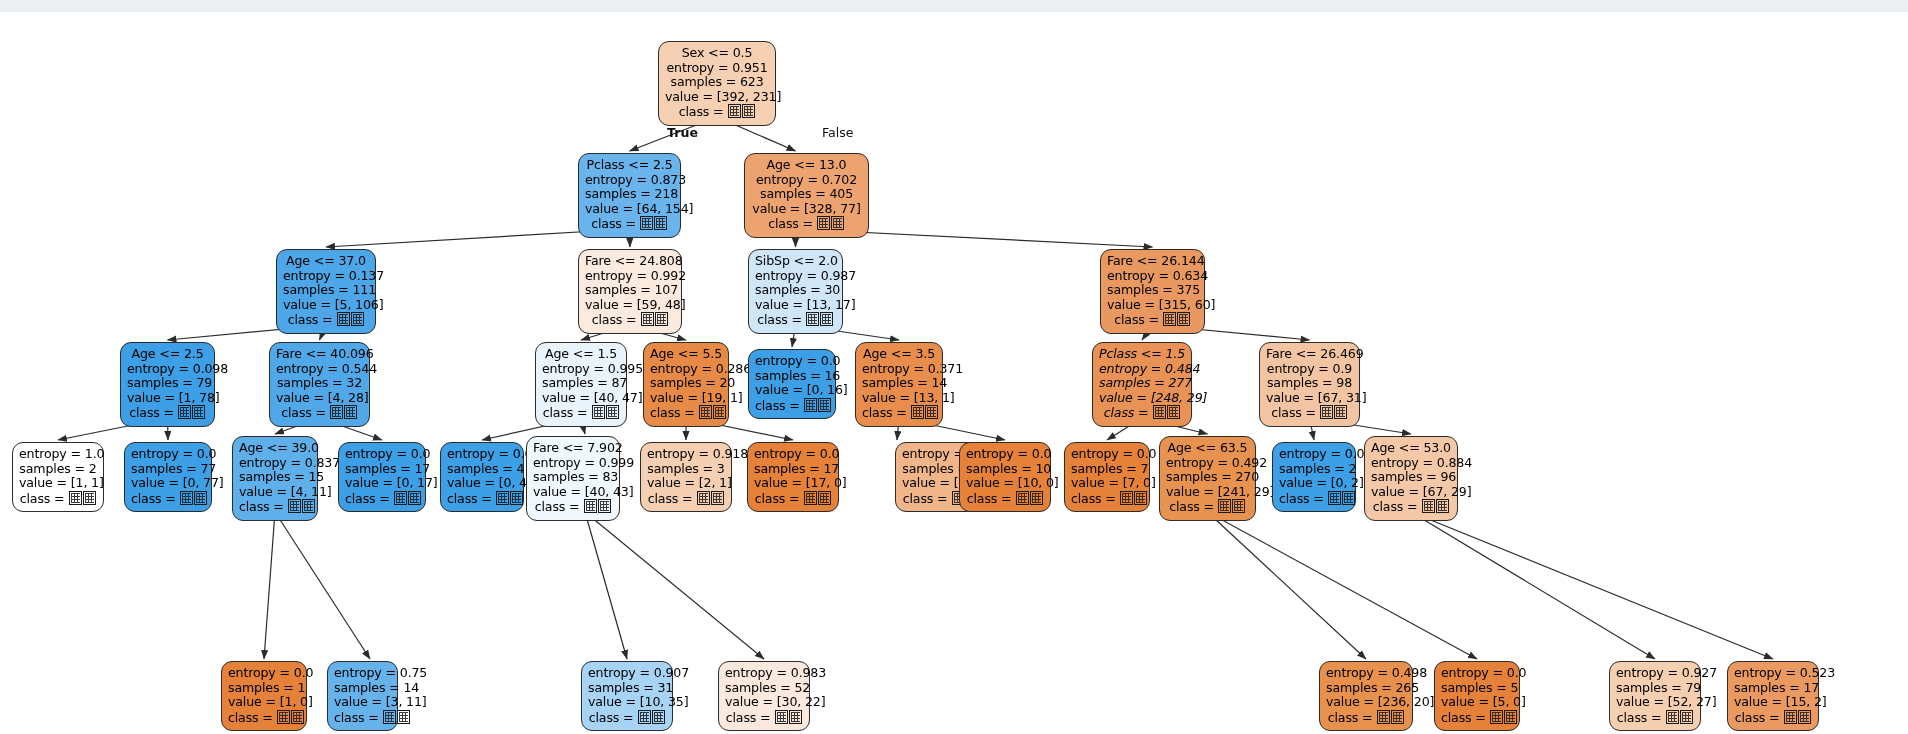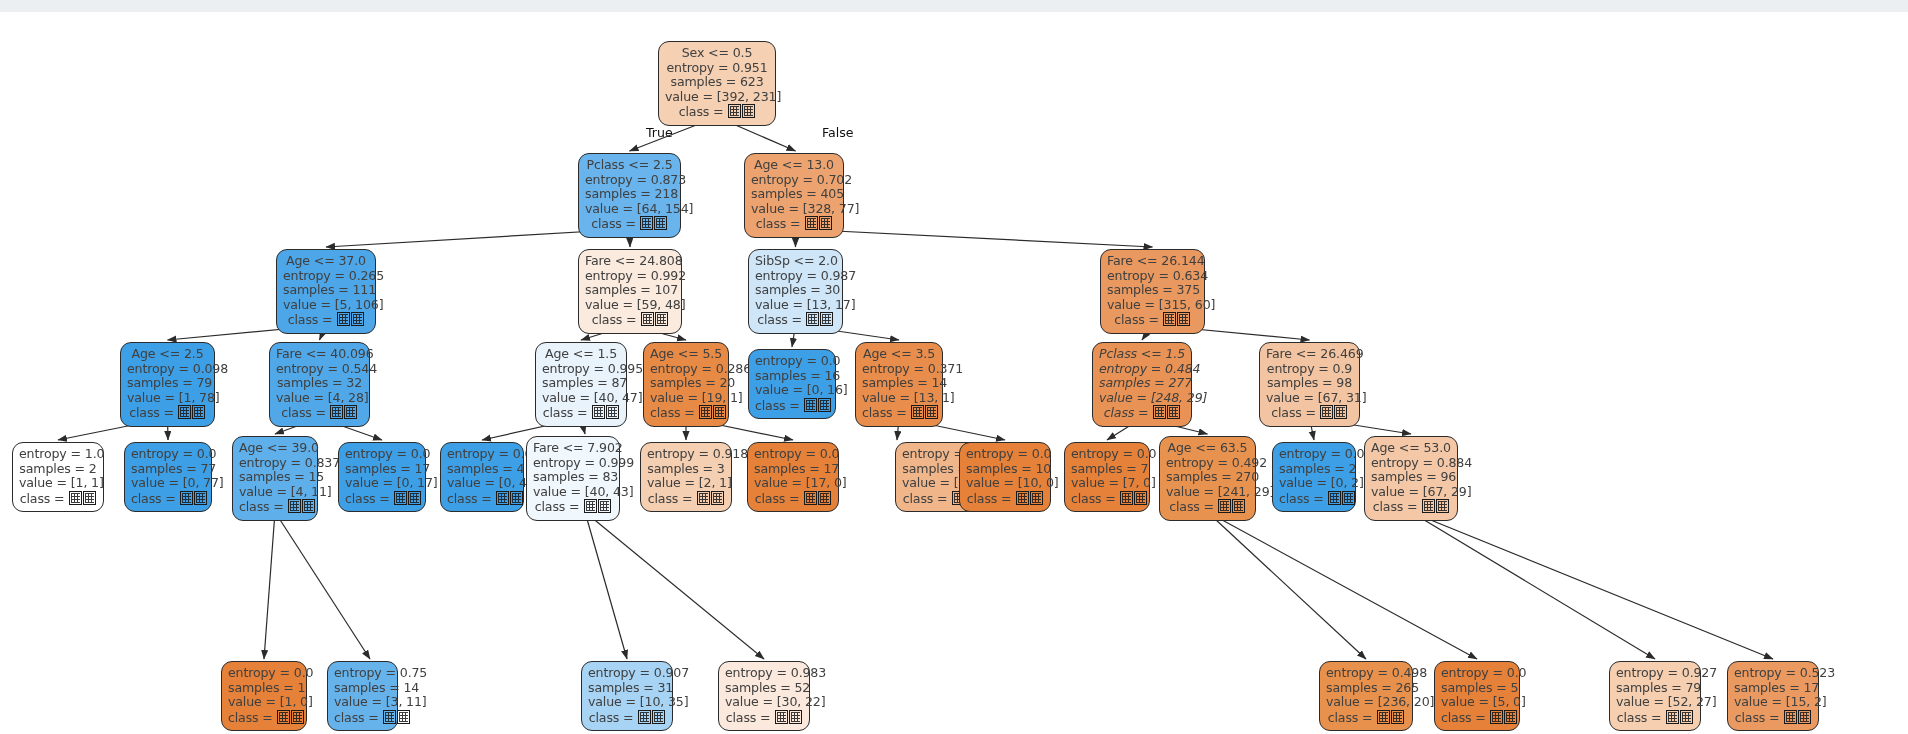--- a/index.html
+++ b/index.html
@@ -1,21 +1,21 @@
 <!DOCTYPE html>
 <html><head>
 <meta charset="utf-8">
 <style>
   html,body{margin:0;padding:0;background:#ffffff;}
   body{width:1908px;height:734px;font-family:"DejaVu Sans","Liberation Sans",sans-serif;overflow:hidden;}
   #topbar{position:absolute;left:0;top:0;width:1908px;height:12px;background:#eceff1;border-bottom:1px solid #dcdfe1;}
   #canvas{position:absolute;left:0;top:12px;width:1908px;height:722px;background:#ffffff;}
   svg#edges{position:absolute;left:0;top:0;width:1908px;height:722px;overflow:visible;}
   .node{position:absolute;box-sizing:border-box;border:1.2px solid #2b2b2b;border-radius:11px;
-        text-align:center;color:#404040;line-height:1.16;padding:4px 6px 5px 6px;
+        text-align:center;color:#000000;line-height:1.16;padding:4px 6px 5px 6px;
         font-size:12.6px;letter-spacing:-0.15px;white-space:nowrap;}
   .node .ln{display:block;}
   .tofu{display:inline-block;width:11px;height:12px;border:1px solid #1a1a1a;margin:0 0.5px;
         position:relative;vertical-align:-2px;background:transparent;}
   .tofu::before{content:"";position:absolute;left:1px;top:1px;right:1px;bottom:1px;
         background-image:
           linear-gradient(to right, #1a1a1a 1px, transparent 1px),
           linear-gradient(to bottom, #1a1a1a 1px, transparent 1px);
         background-size:3px 3px;opacity:.85;}
   .edgelabel{position:absolute;font-size:12.6px;color:#101010;white-space:nowrap;}
@@ -79,30 +79,30 @@
         <span class="ln">value = [392, 231]</span>
         <span class="ln"><span>class = </span><span class="tofu"></span><span class="tofu"></span></span>
       </div>
       <div class="node" style="left: 578px; top: 141px; width: 103px; min-height: 76px; background: rgb(105, 180, 236);">
         <span class="ln">Pclass &lt;= 2.5</span>
         <span class="ln">entropy = 0.873</span>
         <span class="ln">samples = 218</span>
         <span class="ln">value = [64, 154]</span>
         <span class="ln"><span>class = </span><span class="tofu"></span><span class="tofu"></span></span>
       </div>
-      <div class="node" style="left: 744px; top: 141px; width: 100px; min-height: 76px; background: rgb(236, 163, 111);">
+      <div class="node" style="left: 744px; top: 141px; width: 125px; min-height: 76px; background: rgb(236, 163, 111);">
         <span class="ln">Age &lt;= 13.0</span>
         <span class="ln">entropy = 0.702</span>
         <span class="ln">samples = 405</span>
         <span class="ln">value = [328, 77]</span>
         <span class="ln"><span>class = </span><span class="tofu"></span><span class="tofu"></span></span>
       </div>
       <div class="node" style="left: 276px; top: 237px; width: 100px; min-height: 76px; background: rgb(76, 166, 232);">
         <span class="ln">Age &lt;= 37.0</span>
-        <span class="ln">entropy = 0.265</span>
+        <span class="ln">entropy = 0.137</span>
         <span class="ln">samples = 111</span>
         <span class="ln">value = [5, 106]</span>
         <span class="ln"><span>class = </span><span class="tofu"></span><span class="tofu"></span></span>
       </div>
       <div class="node" style="left: 578px; top: 237px; width: 104px; min-height: 76px; background: rgb(251, 234, 222);">
         <span class="ln">Fare &lt;= 24.808</span>
         <span class="ln">entropy = 0.992</span>
         <span class="ln">samples = 107</span>
         <span class="ln">value = [59, 48]</span>
         <span class="ln"><span>class = </span><span class="tofu"></span><span class="tofu"></span></span>
@@ -307,16 +307,16 @@
         <span class="ln"><span>class = </span><span class="tofu"></span><span class="tofu"></span></span>
       </div>
       <div class="node" style="left: 1727px; top: 649px; width: 92px; min-height: 64px; background: rgb(234, 154, 97);">
         <span class="ln">entropy = 0.523</span>
         <span class="ln">samples = 17</span>
         <span class="ln">value = [15, 2]</span>
         <span class="ln"><span>class = </span><span class="tofu"></span><span class="tofu"></span></span>
       </div>
     </div>
   <div id="label-layer">
-      <div class="edgelabel" style="left: 646px; top: 113px;">True</div>
+      <div class="edgelabel" style="left: 667px; top: 113px; font-weight: bold;">True</div>
       <div class="edgelabel" style="left: 822px; top: 113px;">False</div>
     </div>
 </div>
 
 </body></html>

